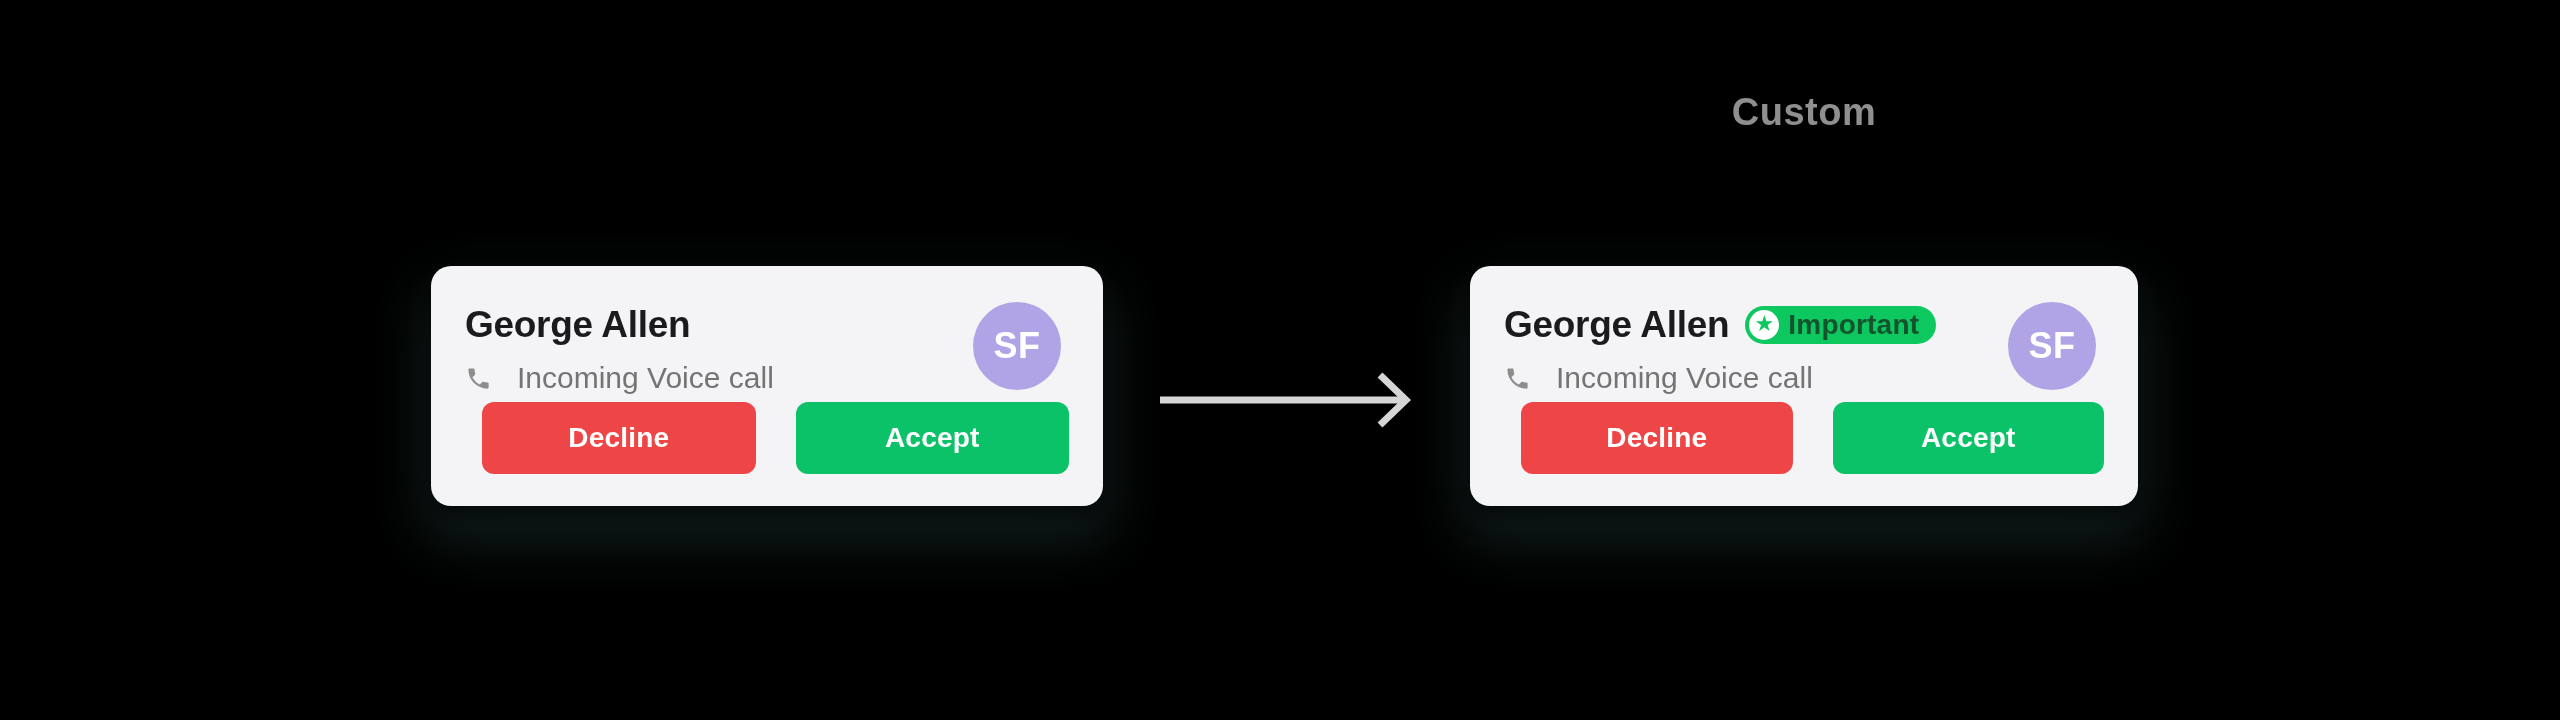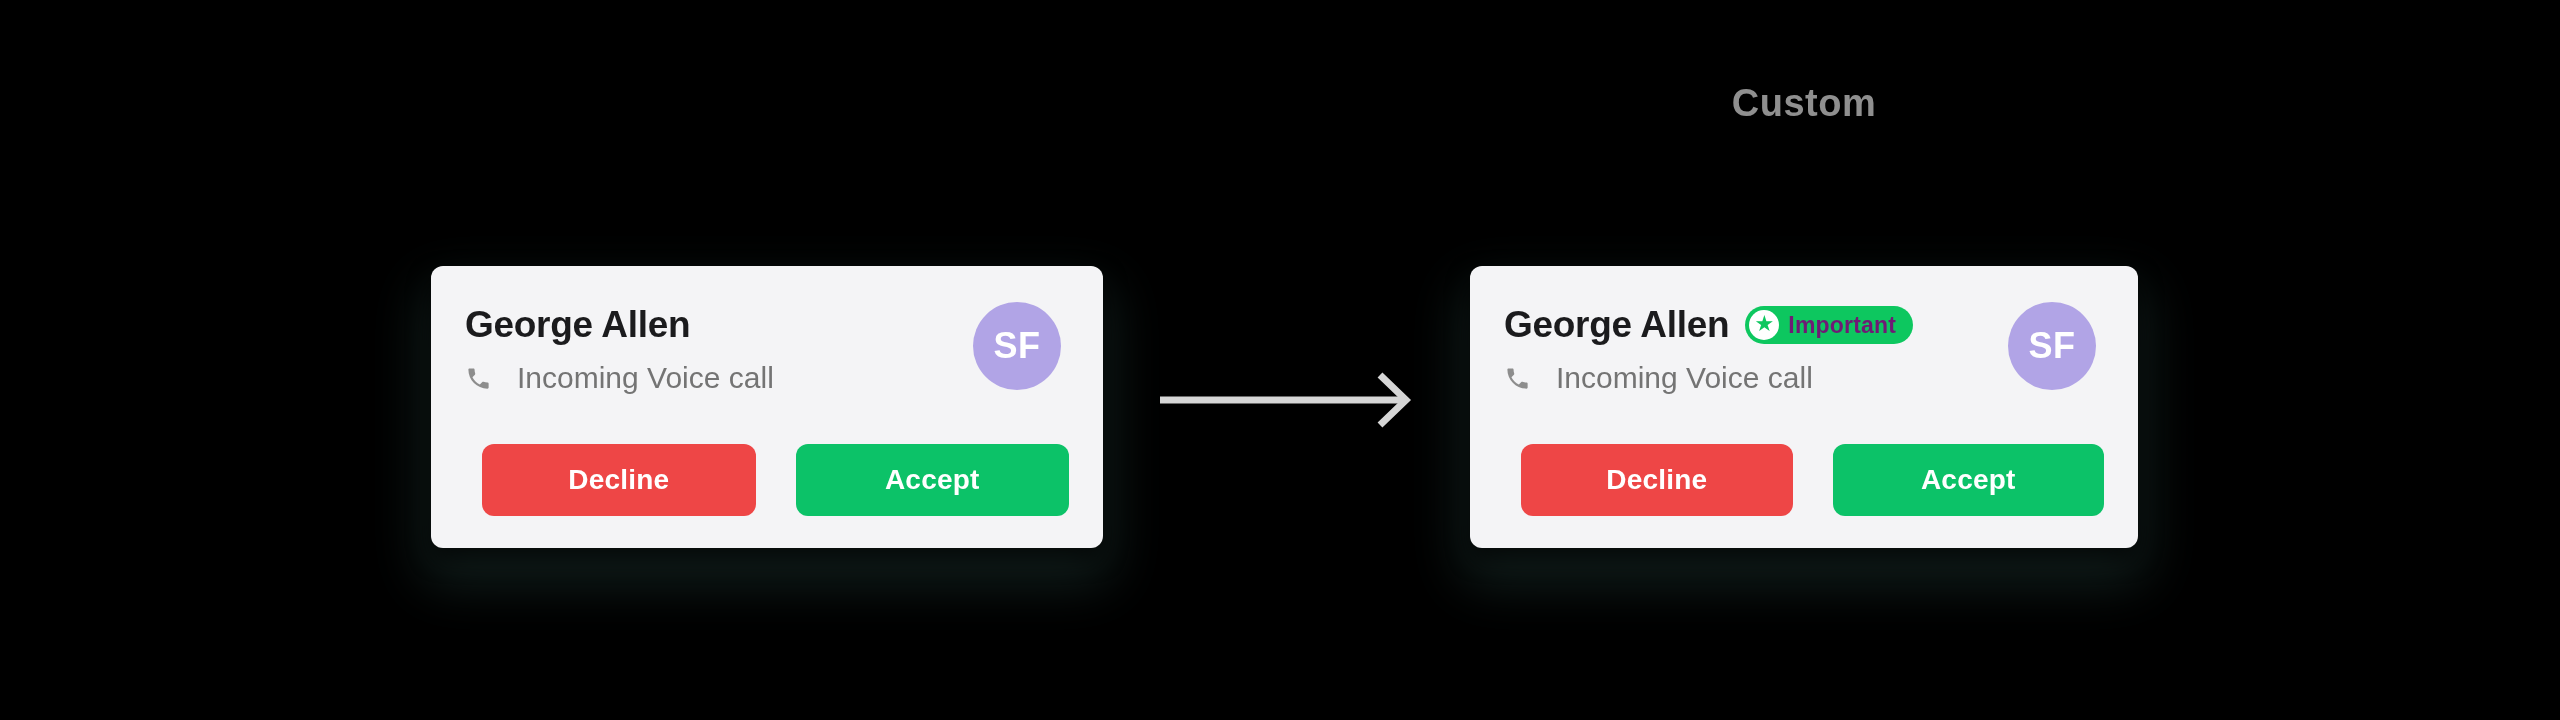--- a/index.html
+++ b/index.html
@@ -20,28 +20,28 @@
     top: 84px;
     margin: 0;
     text-align: center;
     font-size: 38px;
     line-height: 1;
     font-weight: 700;
     color: var(--title-text, #8f8f8f);
     letter-spacing: 0.5px;
   }
   .title-default { left: 431px; width: 672px; }
-  .title-custom  { left: 1470px; width: 668px; }
+  .title-custom  { left: 1470px; width: 668px; margin-top: 9px; }
 
   .card {
     position: absolute;
     top: 266px;
-    height: 282px;
+    height: 240px;
     background: var(--card-bg, #f4f4f6);
-    border-radius: 12px;
+    border-radius: 20px;
     box-shadow: 0 10px 22px rgba(0,0,0,0.7), 0 26px 52px 10px rgba(36,62,58,0.5);
   }
   .card-default { left: 431px;  width: 672px; }
   .card-custom  { left: 1470px; width: 668px; }
 
   .card-body {
     position: absolute;
     inset: 0;
     padding: 34px;
     box-sizing: border-box;
@@ -78,22 +78,22 @@
     align-items: center;
     justify-content: center;
   }
   .badge-icon .star-glyph {
     color: var(--badge-green, #0dc75f);
     font-size: 22px;
     line-height: 1;
     transform: translateY(-1px);
   }
   .badge-label {
-    color: #701a75;
-    font-size: 23px;
+    color: #14532d;
+    font-size: 28px;
     font-weight: 600;
     letter-spacing: 0.2px;
   }
   .status-row {
     display: flex;
     align-items: center;
     gap: 25px;
     margin-top: 11px;
     height: 38px;
   }

